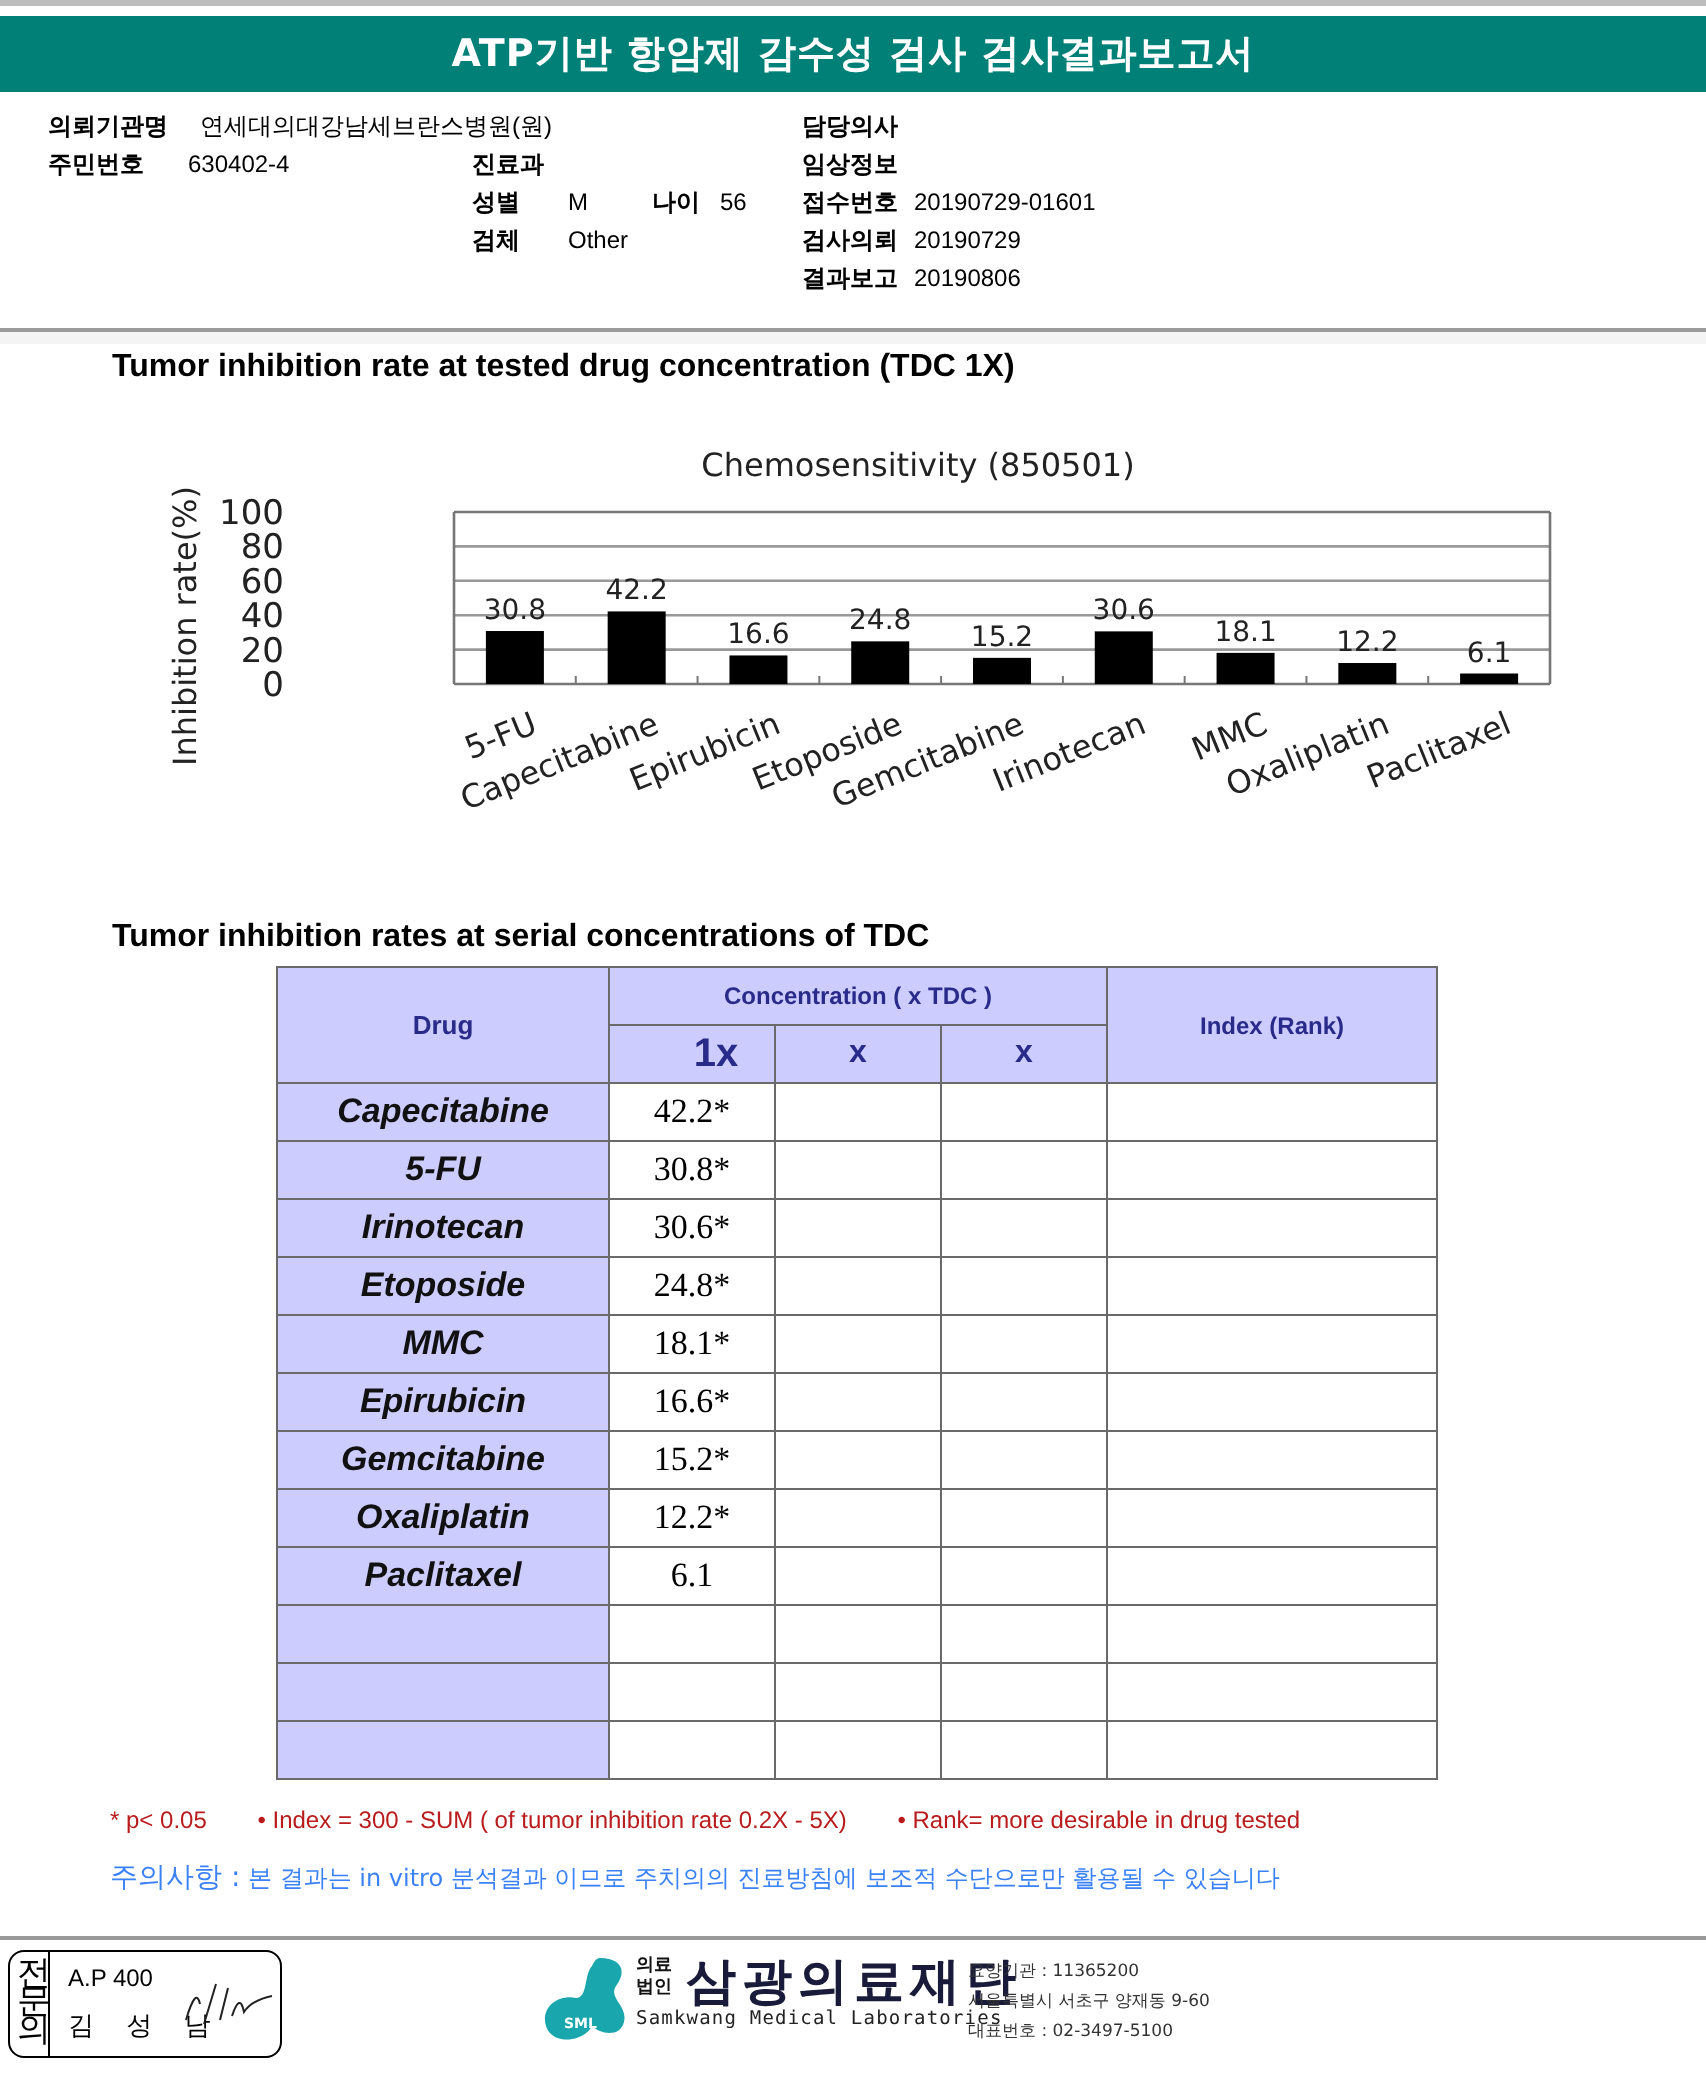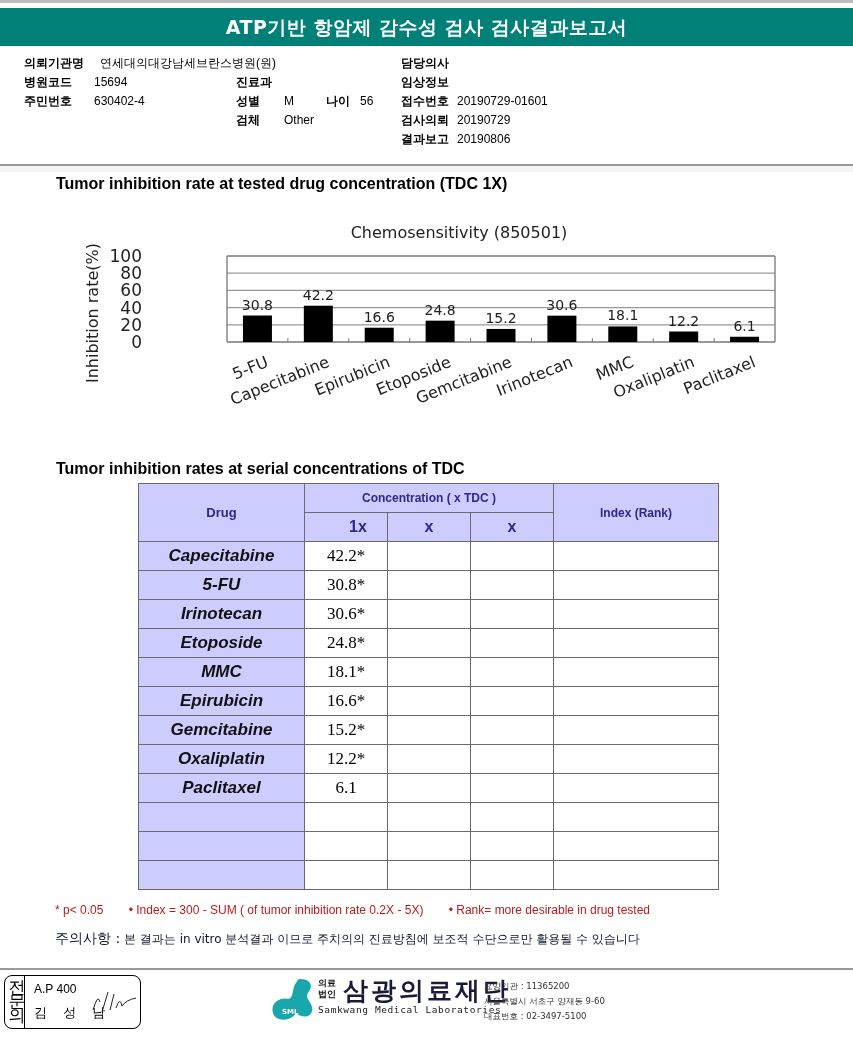--- a/index.html
+++ b/index.html
@@ -18,21 +18,21 @@
   table.res { position:absolute; left:138px; top:483px; border-collapse:collapse;
               font-family:"Liberation Sans", sans-serif; }
   table.res td { border:1px solid #6a6a6a; height:28px; padding:0; text-align:center; }
   table.res td.h { background:#ccccff; color:#2a2a8a; font-weight:bold; font-size:12px; }
   table.res td.drug { background:#ccccff; font-weight:bold; font-style:italic; font-size:17px; color:#111; width:165px; }
   table.res td.num { font-family:"Liberation Serif", serif; font-size:17px; width:82px; }
   table.res td.blank { width:82px; }
   table.res td.idx { width:164px; }
   .notes { position:absolute; left:55px; top:903px; font-family:"Liberation Sans", sans-serif; font-size:12px; color:#b91c1c; }
   .notes span { margin-right:22px; }
-  .caution { position:absolute; left:55px; top:930px; font-size:12px; color:#0f172a; }
+  .caution { position:absolute; left:55px; top:930px; font-size:12px; color:#3b82f6; }
   .caution .cl { font-size:14px; }
   .footer-line { position:absolute; left:0; top:968px; width:853px; height:2px; background:#9a9a9a; }
   .stamp { position:absolute; left:4px; top:975px; width:135px; height:52px; border:1px solid #000; border-radius:8px; }
   .stamp .v { position:absolute; left:0; top:0; width:20px; height:52px; border-right:1px solid #000;
               font-size:17px; line-height:14px; text-align:center; padding-top:4px; box-sizing:border-box; }
   .stamp .t1 { position:absolute; left:29px; top:6px; font-size:12px; font-family:"Liberation Sans", sans-serif; }
   .stamp .t2 { position:absolute; left:29px; top:28px; font-size:13px; letter-spacing:6px; }
   .stamp .sig { position:absolute; left:85px; top:12px; }
   .logo-mark { position:absolute; left:270px; top:977px; }
   .corp-small { position:absolute; left:318px; top:978px; font-size:9px; line-height:11px; color:#111; font-weight:bold; }
@@ -41,21 +41,20 @@
   .corp-info { position:absolute; left:484px; top:979px; font-size:8.5px; line-height:15px; color:#333; }
 </style>
 </head>
 <body>
 
 <div class="topline"></div>
 <div class="title-bar">ATP기반 항암제 감수성 검사 검사결과보고서</div>
 
 <div class="info" style="left:24px; top:54px;">
   <div><span class="lbl" style="width:76px">의뢰기관명</span><span class="val">연세대의대강남세브란스병원(원)</span></div>
-  <div><span class="lbl" style="width:70px">병원코드</span><span class="val">15694</span></div>
   <div><span class="lbl" style="width:70px">주민번호</span><span class="val">630402-4</span></div>
 </div>
 
 <div class="info" style="left:236px; top:73px;">
   <div><span class="lbl" style="width:48px">진료과</span><span class="val"></span></div>
   <div><span class="lbl" style="width:48px">성별</span><span class="val" style="display:inline-block;width:42px">M</span><span class="lbl" style="width:34px">나이</span><span class="val">56</span></div>
   <div><span class="lbl" style="width:48px">검체</span><span class="val">Other</span></div>
 </div>
 
 <div class="info" style="left:401px; top:54px;">
@@ -138,21 +137,21 @@
 <div class="section-title" style="left:56px; top:460px;">Tumor inhibition rates at serial concentrations of TDC</div>
 
 <table class="res">
   <tbody>
       <tr>
     <td class="h" rowspan="2" style="font-size:13px;">Drug</td>
     <td class="h" colspan="3">Concentration ( x TDC )</td>
     <td class="h" rowspan="2">Index (Rank)</td>
   </tr>
   <tr>
-    <td class="h" style="font-size:16px;padding-left:24px;">1x</td>
+    <td class="h" style="font-size:20px;padding-left:24px;">1x</td>
     <td class="h" style="font-size:16px;">x</td>
     <td class="h" style="font-size:16px;">x</td>
   </tr>
   </tbody>
     <tbody id="table-body">
       <tr>
         <td class="drug">Capecitabine</td>
         <td class="num">42.2*</td>
         <td class="blank"></td>
         <td class="blank"></td>

